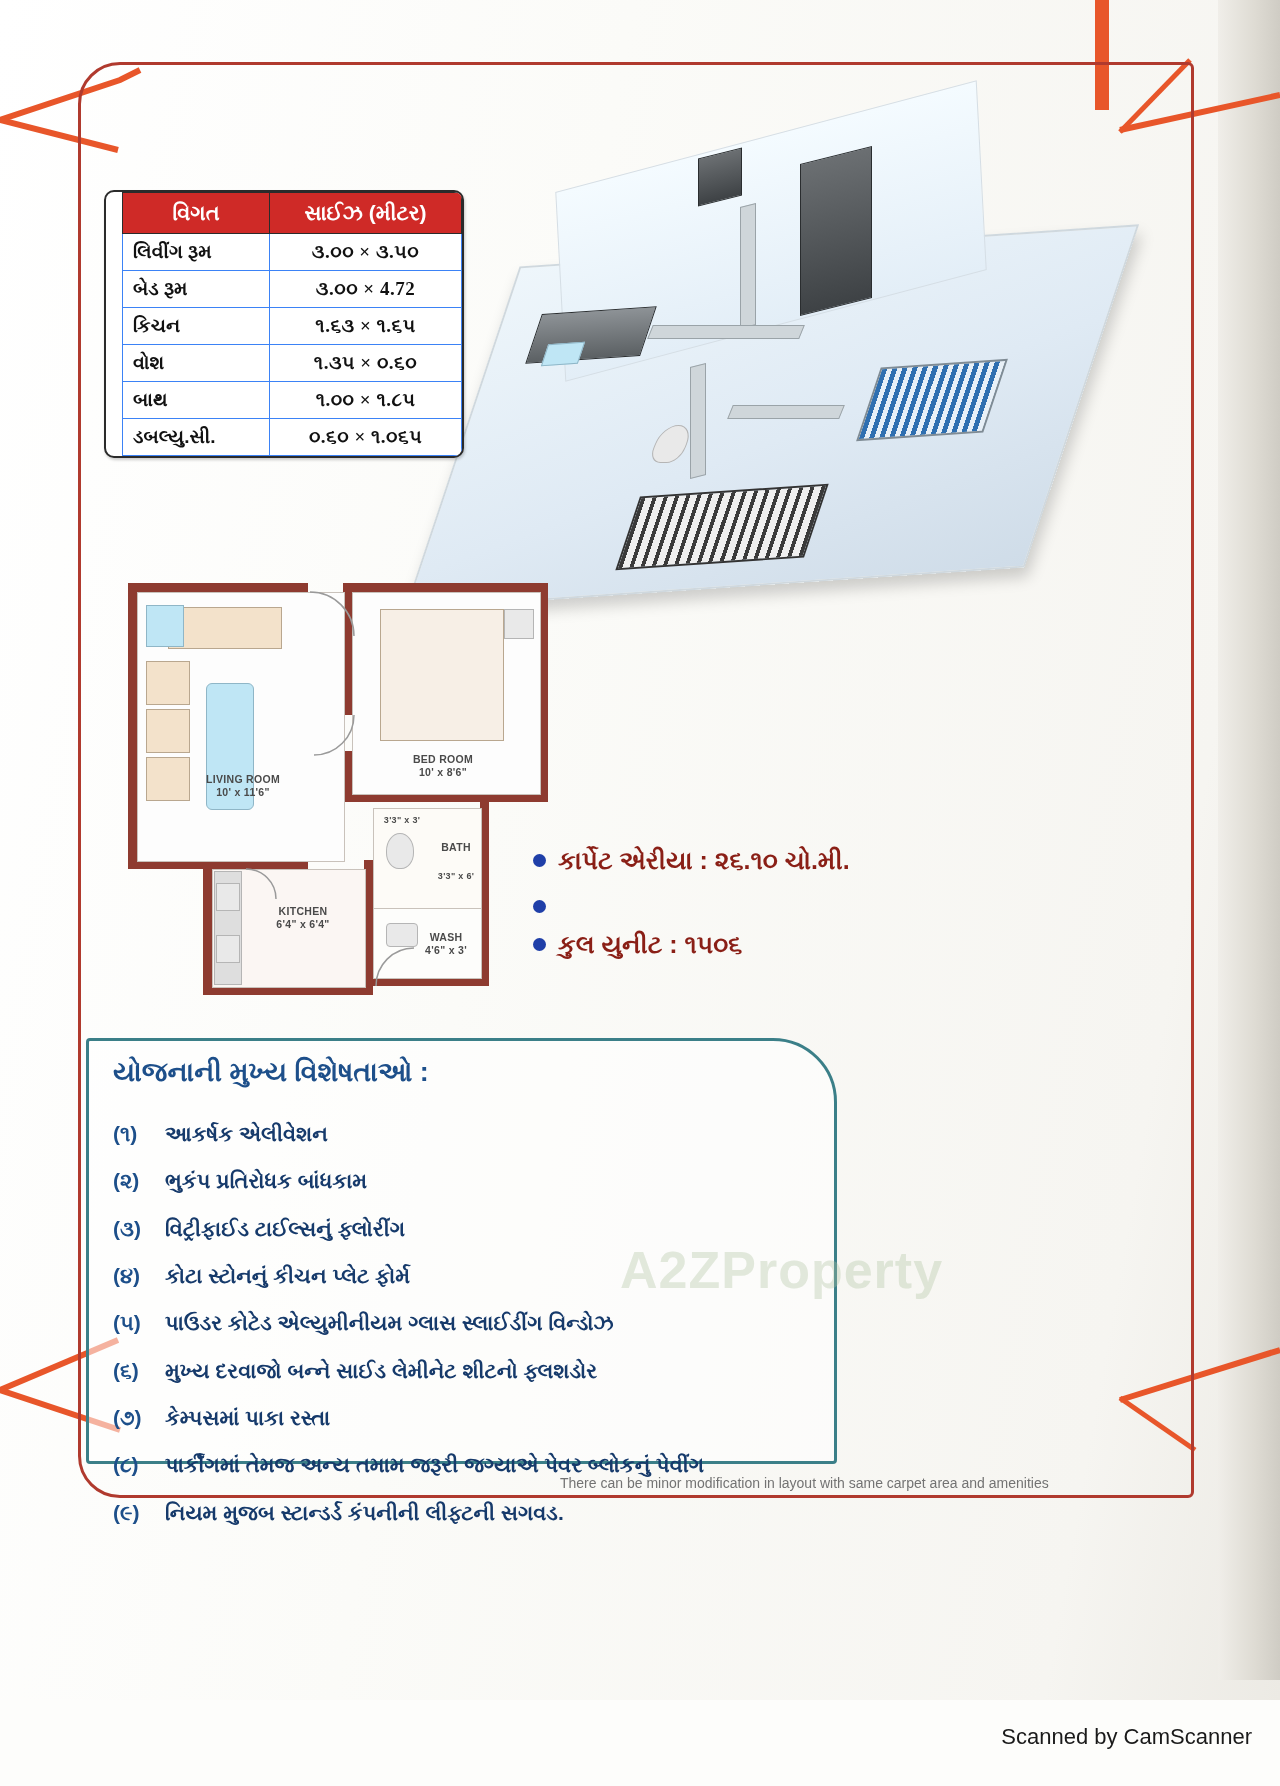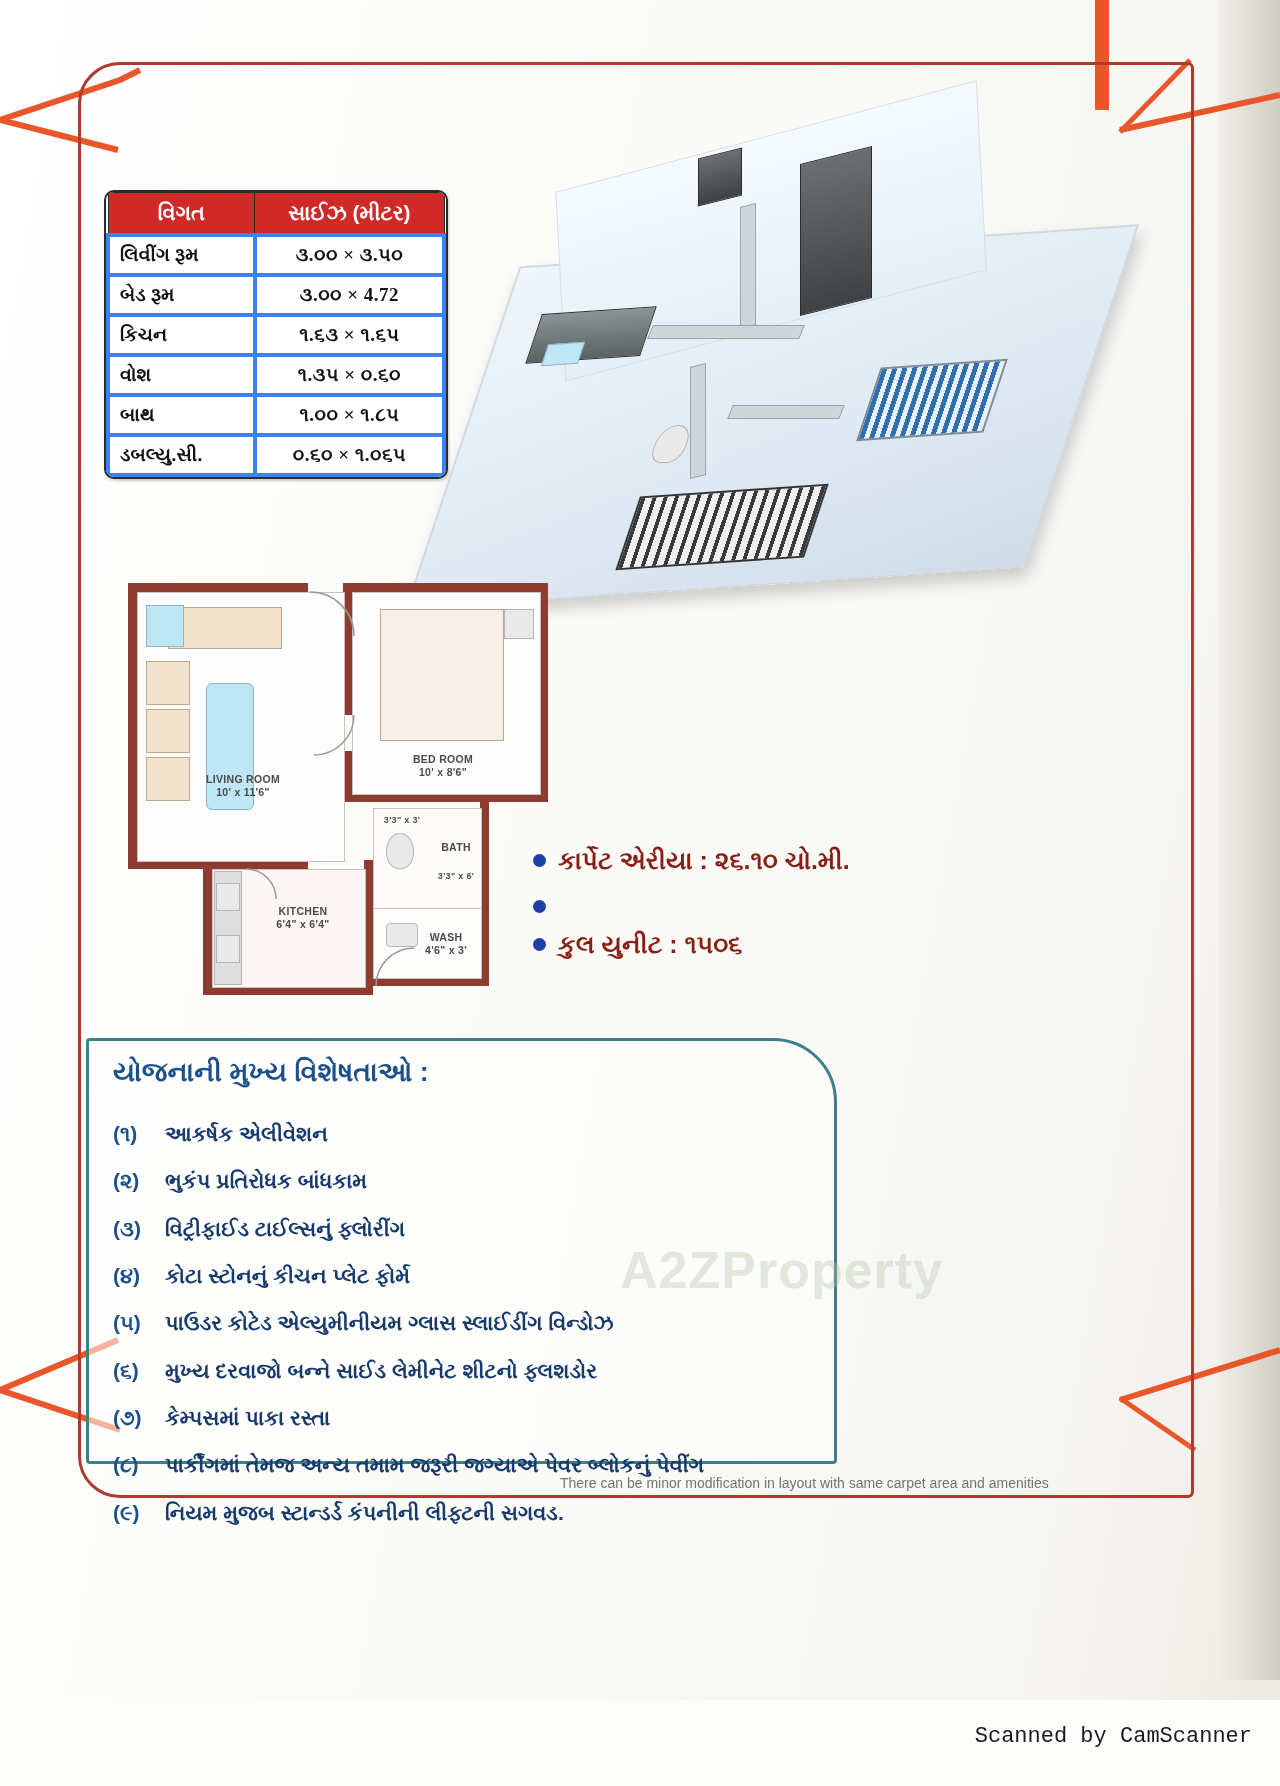--- a/index.html
+++ b/index.html
@@ -29,29 +29,30 @@
     position:absolute;left:78px;top:62px;width:1110px;height:1430px;
     border:3px solid #b03a2e;border-radius:42px 6px 6px 42px;
     background:transparent;
   }
   
   .size-table{
     position:absolute;left:104px;top:190px;width:340px;
     border:2px solid #2b2b2b;border-radius:10px;overflow:hidden;
     background:#ffffff;
     box-shadow:1px 2px 3px rgba(0,0,0,.2);
+    padding-left:16px;
   }
   .size-table table{border-collapse:collapse;width:100%;}
   .size-table th{
     background:#cf2a27;color:#ffffff;font-size:21px;font-weight:bold;
     padding:8px 6px;border:1px solid #2b2b2b;text-align:center;
     font-family:"Liberation Sans", sans-serif;
   }
   .size-table td{
-    border:4px solid #3b82f6;padding:7px 10px;font-size:19px;color:#111;
+    border:1px solid #3b82f6;padding:7px 10px;font-size:19px;color:#111;
     font-weight:bold;white-space:nowrap;
   }
   .size-table td.val{text-align:center;letter-spacing:.5px;font-family:Liberation Serif, serif;}
   
   .render{
     position:absolute;left:440px;top:95px;width:680px;height:520px;
   }
   .r-floor{
     position:absolute;left:30px;top:150px;width:600px;height:340px;
     background:linear-gradient(160deg,#eef6fb 0%,#dfeaf4 55%,#cfdce8 100%);
@@ -125,21 +126,21 @@
   .wm2{
     position:absolute;left:620px;top:1240px;font-size:52px;color:rgba(176,196,160,.35);
     font-weight:bold;letter-spacing:1px;pointer-events:none;
   }
   .disclaimer{
     position:absolute;left:560px;top:1475px;width:620px;font-size:14px;color:#737373;
     font-family:"Liberation Sans", sans-serif;
   }
   .camscanner{
     position:absolute;right:28px;top:1724px;font-size:22px;color:#1a1a1a;
-    font-family:Liberation Mono, monospace;
+    font-family:Liberation Sans, sans-serif;
   }
 </style>
 </head>
 <body>
 
 <div class="page">
   <div class="scan-shade"></div>
   <div class="right-edge"></div>
 
   <svg class="deco" viewBox="0 0 1280 1700">

